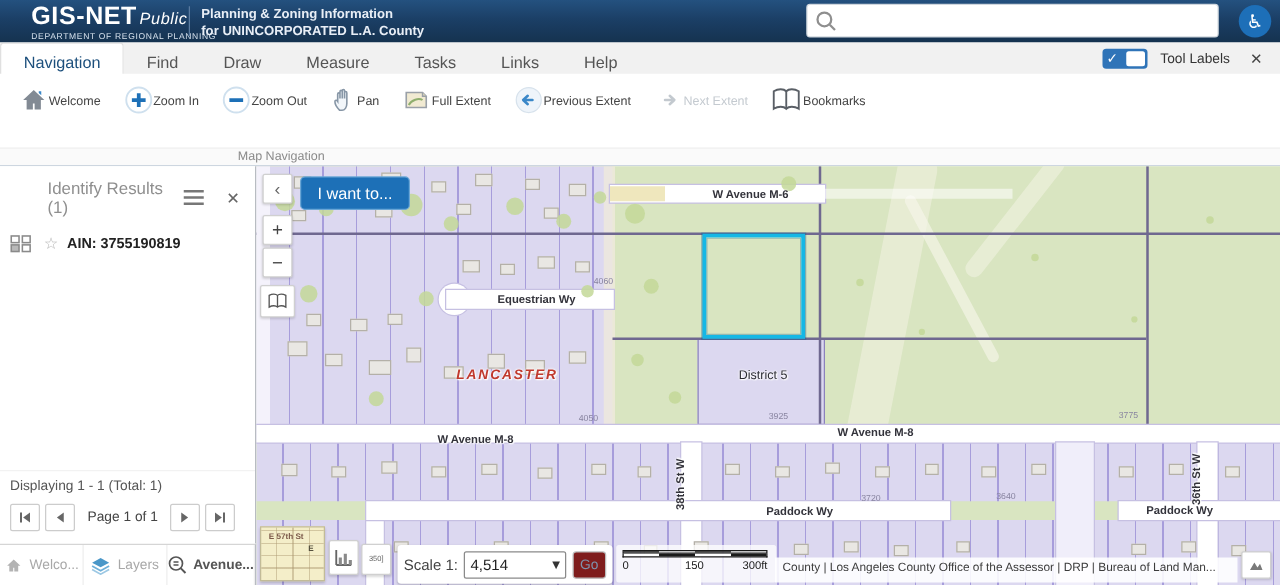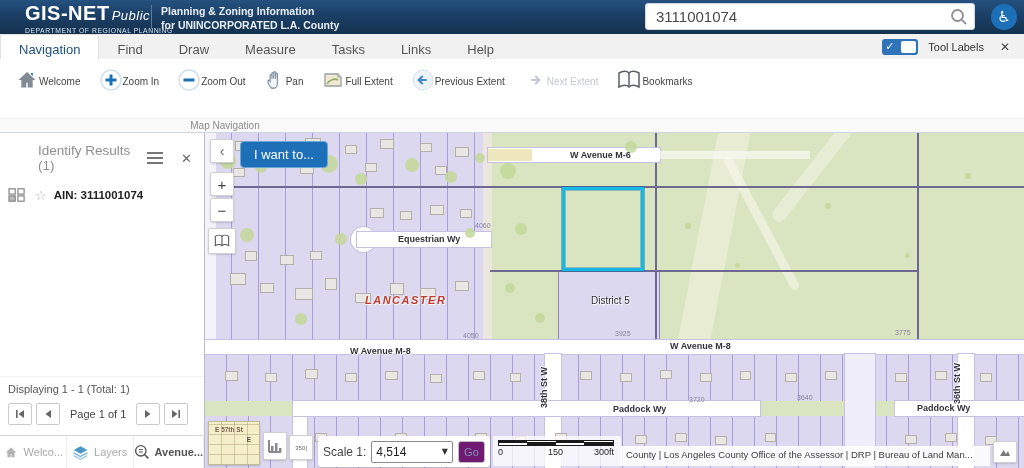--- a/index.html
+++ b/index.html
@@ -138,21 +138,21 @@
   .inset-t2 { position:absolute; right:8px; top:14px; font-size:6.5px; color:#55503e; font-weight:bold; }
   .wbtn1 { left:58px; top:299px; width:24px; height:28px; }
   .wbtn2 { left:84px; top:302px; width:24px; height:25px; font-size:6px; color:#666; }
 
   .scale-wrap { position:absolute; left:113px; top:303px; width:172px; height:31px; background:#fff;
     border-radius:3px; box-shadow:0 1px 2px rgba(0,0,0,.2); display:flex; align-items:center; padding:0 5px; gap:5px; }
   .scale-label { font-size:12px; color:#444; white-space:nowrap; }
   .scale-select { width:84px; height:22px; border:1px solid #8a8a8a; border-radius:2px; background:#fff;
     display:flex; align-items:center; font-size:12px; color:#222; padding:0 4px; justify-content:space-between; cursor:pointer; }
   .scale-select .chev { font-size:8px; color:#333; font-family:"DejaVu Sans",sans-serif; }
-  .go-btn { width:28px; height:22px; border:1px solid #bbb; border-radius:3px; background:#701a75;
+  .go-btn { width:28px; height:22px; border:1px solid #bbb; border-radius:3px; background:#7f1d1d;
     font-size:11px; color:#7d93ad; display:flex; align-items:center; justify-content:center; cursor:pointer; }
 
   .sbar-wrap { position:absolute; left:288px; top:303px; width:128px; height:30px;
     background:rgba(255,255,255,.75); border-radius:2px; padding:4px 5px 0 5px; }
   .sbar-row { width:116px; height:3px; }
   .sbar-row.r1 { background:linear-gradient(90deg,#1a1a1a 0 25%,#fff 25% 50%,#1a1a1a 50% 75%,#fff 75% 100%); border:0.5px solid #1a1a1a; }
   .sbar-row.r2 { background:linear-gradient(90deg,#fff 0 25%,#1a1a1a 25% 50%,#fff 50% 75%,#1a1a1a 75% 100%); border:0.5px solid #1a1a1a; border-top:none; }
   .sbar-labels { position:relative; width:116px; height:12px; font-size:9px; color:#222; }
   .sbar-labels .s0 { position:absolute; left:0; top:1px; }
   .sbar-labels .s150 { position:absolute; left:50px; top:1px; }
@@ -172,21 +172,20 @@
     <div class="logo-wrap">
       <div class="logo-line1"><span>GIS-NET</span><span class="logo-variant">Public</span></div>
       <div class="logo-dept">DEPARTMENT OF REGIONAL PLANNING</div>
     </div>
     <div class="hdr-divider"></div>
     <div class="hdr-subtitle">
       <div>Planning &amp; Zoning Information</div>
       <div>for UNINCORPORATED L.A. County</div>
     </div>
     <div class="search-box">
-      <input type="text" value="3111001074" style="">
       <div class="search-btn">
         <svg width="18" height="18" viewBox="0 0 18 18">
             <circle cx="7.5" cy="7.5" r="5.5" fill="none" stroke="#8f8f8f" stroke-width="1.8"></circle>
             <line x1="11.8" y1="11.8" x2="16" y2="16" stroke="#8f8f8f" stroke-width="1.8"></line>
           </svg>
       </div>
     </div>
     <div class="a11y-btn">♿</div>
   </div>
 
@@ -299,21 +298,21 @@
       <span class="panel-close">✕</span>
     </div>
     <div class="result-row">
       <svg width="18" height="16" viewBox="0 0 20 18">
           <rect x="1" y="2" width="7" height="6" fill="none" stroke="#8a8a8a" stroke-width="1.4"></rect>
           <rect x="11" y="2" width="7" height="6" fill="none" stroke="#8a8a8a" stroke-width="1.4"></rect>
           <rect x="1" y="10" width="7" height="6" fill="#b9b9b9" stroke="#8a8a8a" stroke-width="1.4"></rect>
           <rect x="11" y="10" width="7" height="6" fill="none" stroke="#8a8a8a" stroke-width="1.4"></rect>
         </svg>
       <span class="result-star">☆</span>
-      <span class="result-text">AIN: 3111001074</span>
+      <span class="result-text">AIN: 3755190819</span>
     </div>
     <div class="panel-foot">
       <div class="foot-summary">Displaying 1 - 1 (Total: 1)</div>
       <div class="pager">
         <span class="pg-btn">
             <svg width="12" height="12" viewBox="0 0 12 12">
               <rect x="2" y="2" width="1.6" height="8" fill="#666"></rect>
               <path d="M10 2 4.5 6 10 10z" fill="#666"></path>
             </svg>
           </span>

